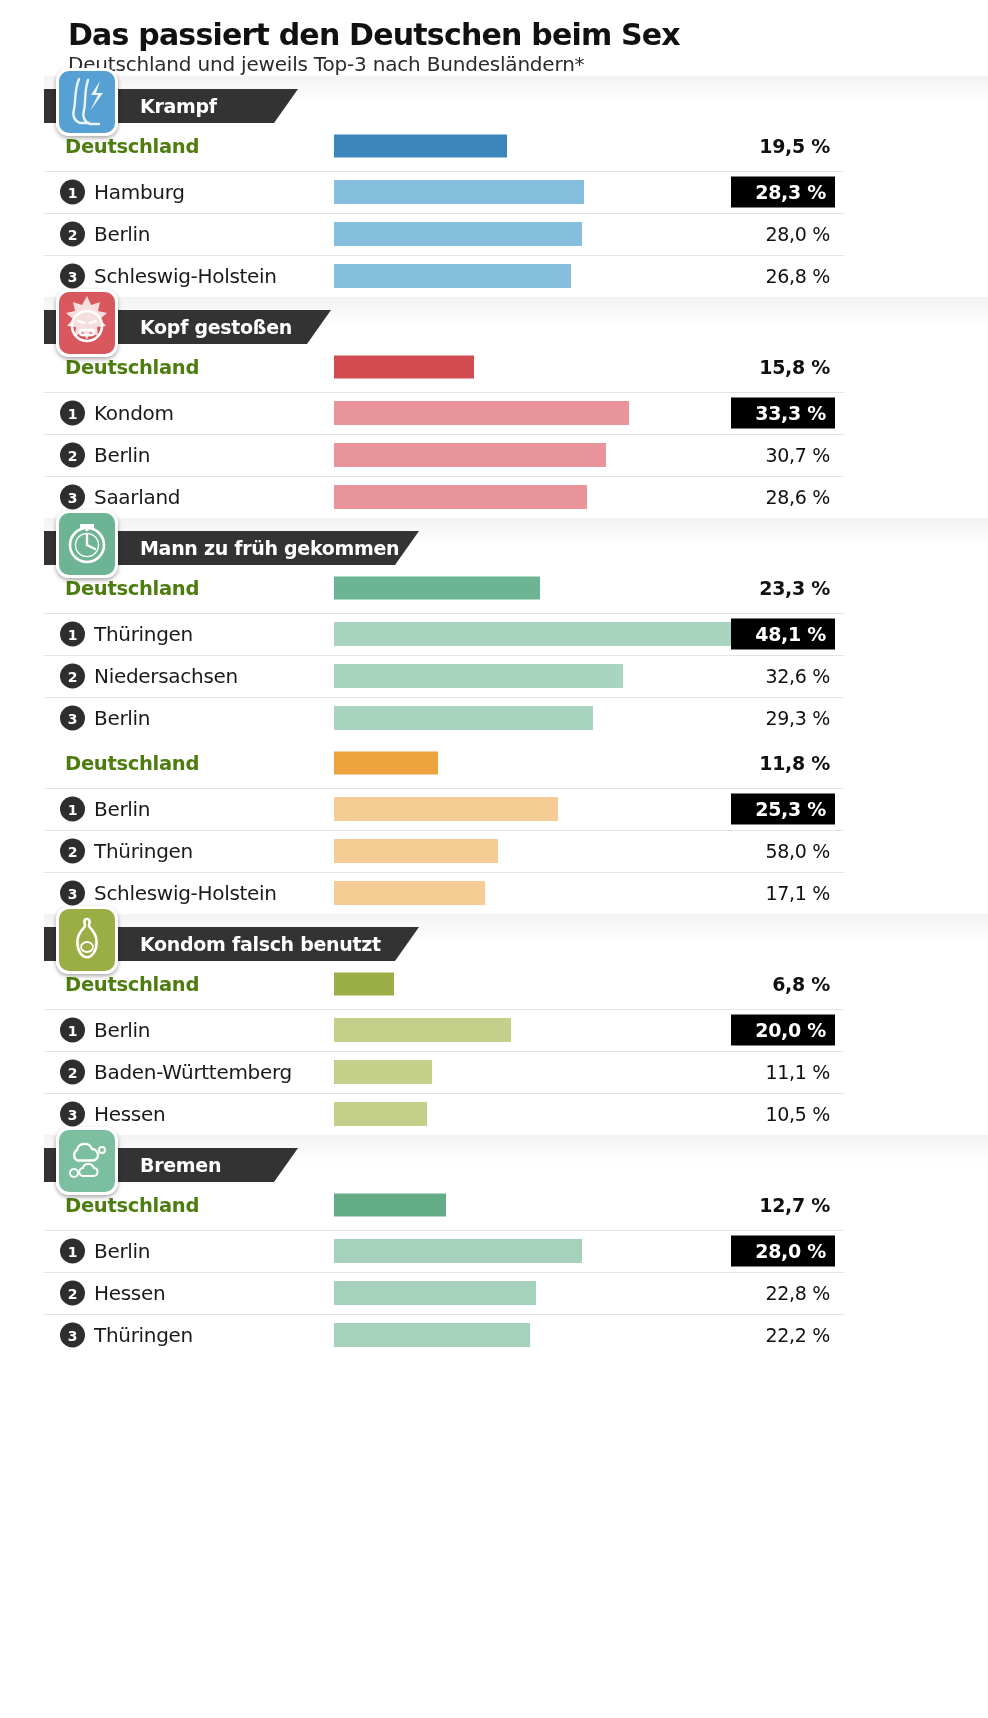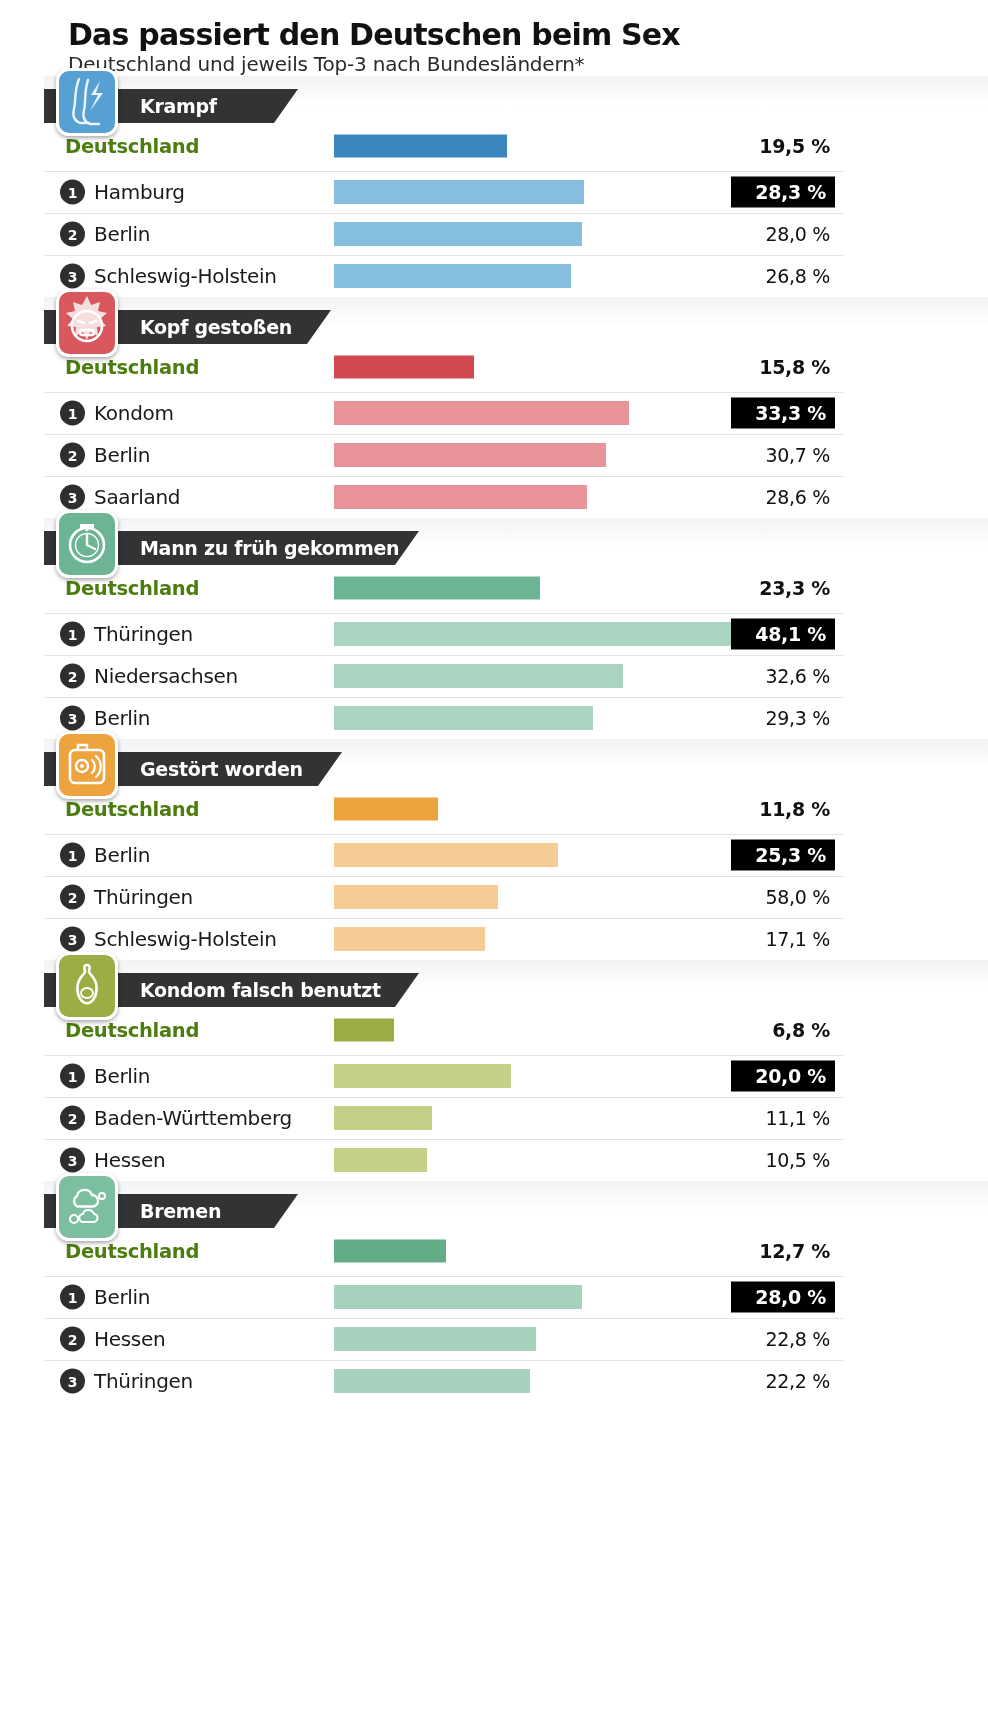--- a/index.html
+++ b/index.html
@@ -248,35 +248,20 @@
             <div class="rank">3</div>
             <div class="label">Berlin</div>
             <div class="barwrap">
               <div class="bar" style="width: 259.305px; background: rgb(169, 212, 192);"></div>
             </div>
             <div class="val">29,3 %</div>
           </div>
         </div>
       </div>
       <div class="section">
-        <div class="band">
-          <div class="band-strip" style="width: 274px;"></div>
-          <div class="icon-tile">
-            <svg viewBox="0 0 56 62">
-              <rect width="56" height="62" fill="#eda43f"></rect>
-    <rect x="11" y="16" width="34" height="33" rx="5" fill="none" stroke="#ffffff" stroke-width="2.6"></rect>
-    <circle cx="23" cy="32" r="6" fill="none" stroke="#ffffff" stroke-width="2.4"></circle>
-    <circle cx="23" cy="32" r="2" fill="#ffffff"></circle>
-    <path d="M33 26 a9 9 0 0 1 0 13" fill="none" stroke="#ffffff" stroke-width="2.2" stroke-linecap="round"></path>
-    <path d="M37 22 a14 14 0 0 1 0 21" fill="none" stroke="#ffffff" stroke-width="2.2" stroke-linecap="round"></path>
-    <path d="M19 16 v-5 h9 v5" fill="none" stroke="#ffffff" stroke-width="2.4"></path>
-            </svg>
-          </div>
-          <div class="band-title">Gestört worden</div>
-        </div>
         <div class="rows">
           <div class="row de">
             <div class="label">Deutschland</div>
             <div class="barwrap">
               <div class="bar" style="width: 104.43px; background: rgb(237, 164, 63);"></div>
             </div>
             <div class="val">11,8 %</div>
           </div>
           <div class="row">
             <div class="rank">1</div>

